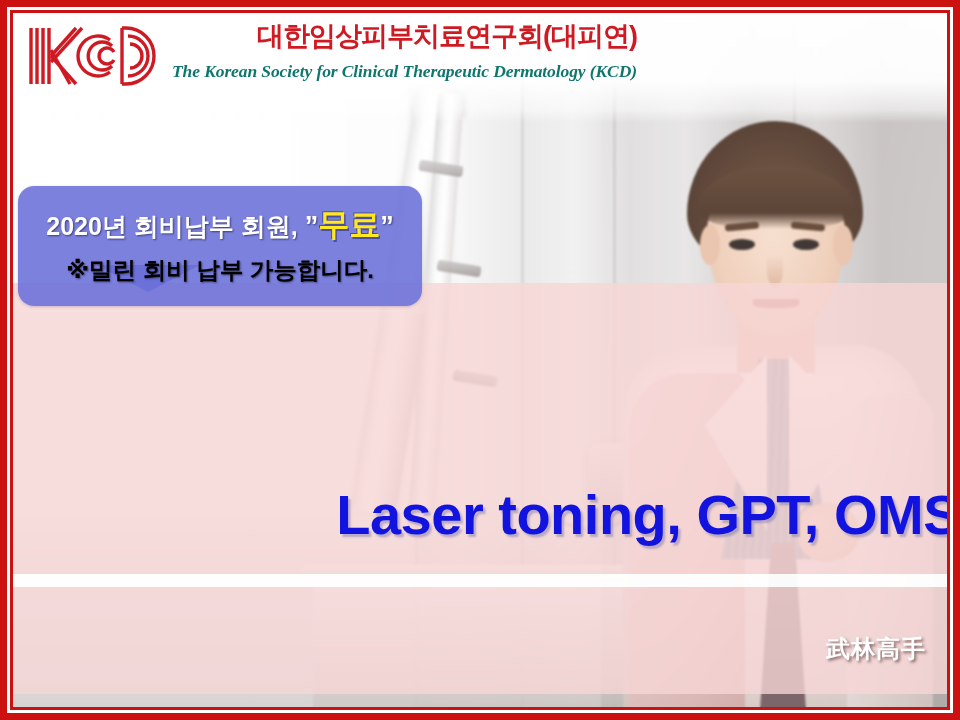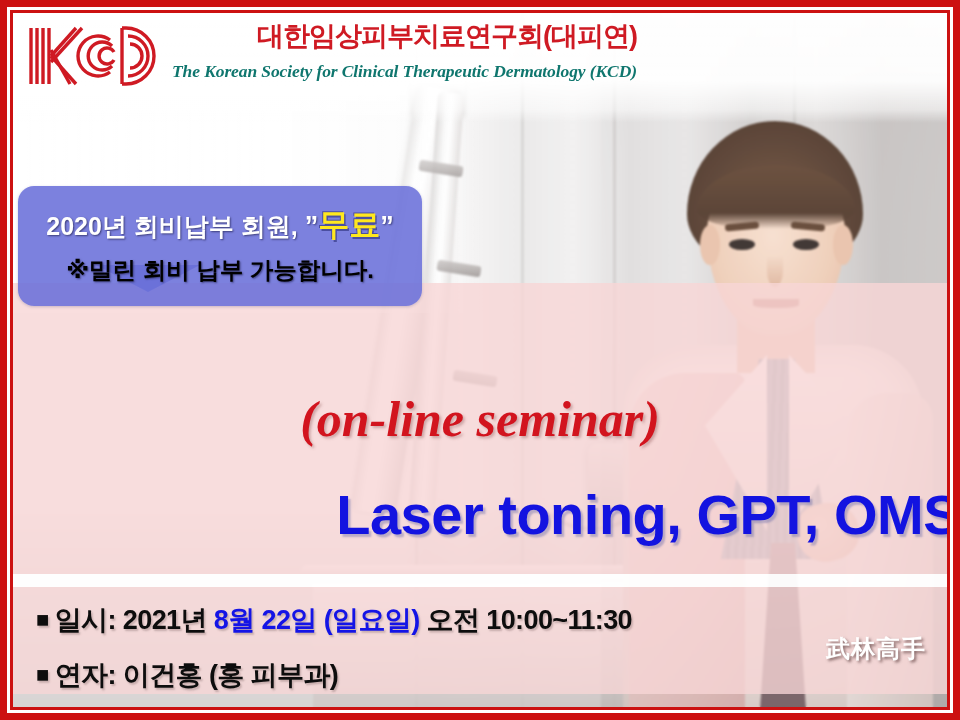--- a/index.html
+++ b/index.html
@@ -624,32 +624,21 @@
 
   <div class="bubble">
     <div class="bubble-line1">
       <span>2020년 회비납부 회원,</span>
       <span class="q">”</span><span class="free">무료</span><span class="q">”</span>
     </div>
     <div class="bubble-line2">※밀린 회비 납부 가능합니다.</div>
   </div>
   <div class="bubble-tail"></div>
 
-  <div class="title-en">(on-line seminar)</div>
   <div class="title-topic">Laser toning, GPT, OMS</div>
 
-  <div class="info-line l1">
-    <span class="sq">■</span><span>일시:</span>
-    <span>2021년</span>
-    <span class="blue">8월 22일 (일요일)</span>
-    <span>오전 10:00~11:30</span>
-  </div>
-  <div class="info-line l2">
-    <span class="sq">■</span><span>연자:</span>
-    <span>이건홍 (홍 피부과)</span>
-  </div>
 
   <div class="wm wm-cn">武林高手</div>
 
   <div class="frame-gap"></div>
   <div class="frame-outer"></div>
   <div class="frame-inner"></div>
 </div>
 
 </body></html>

